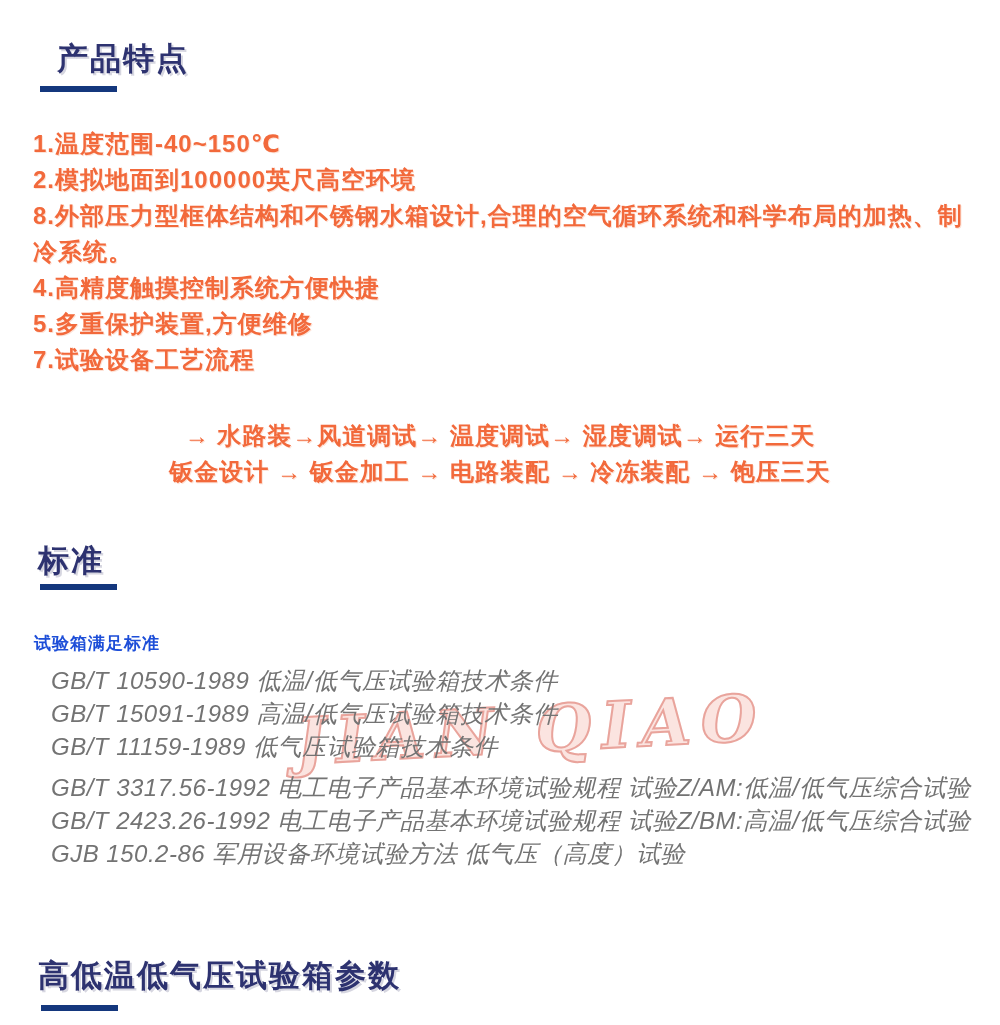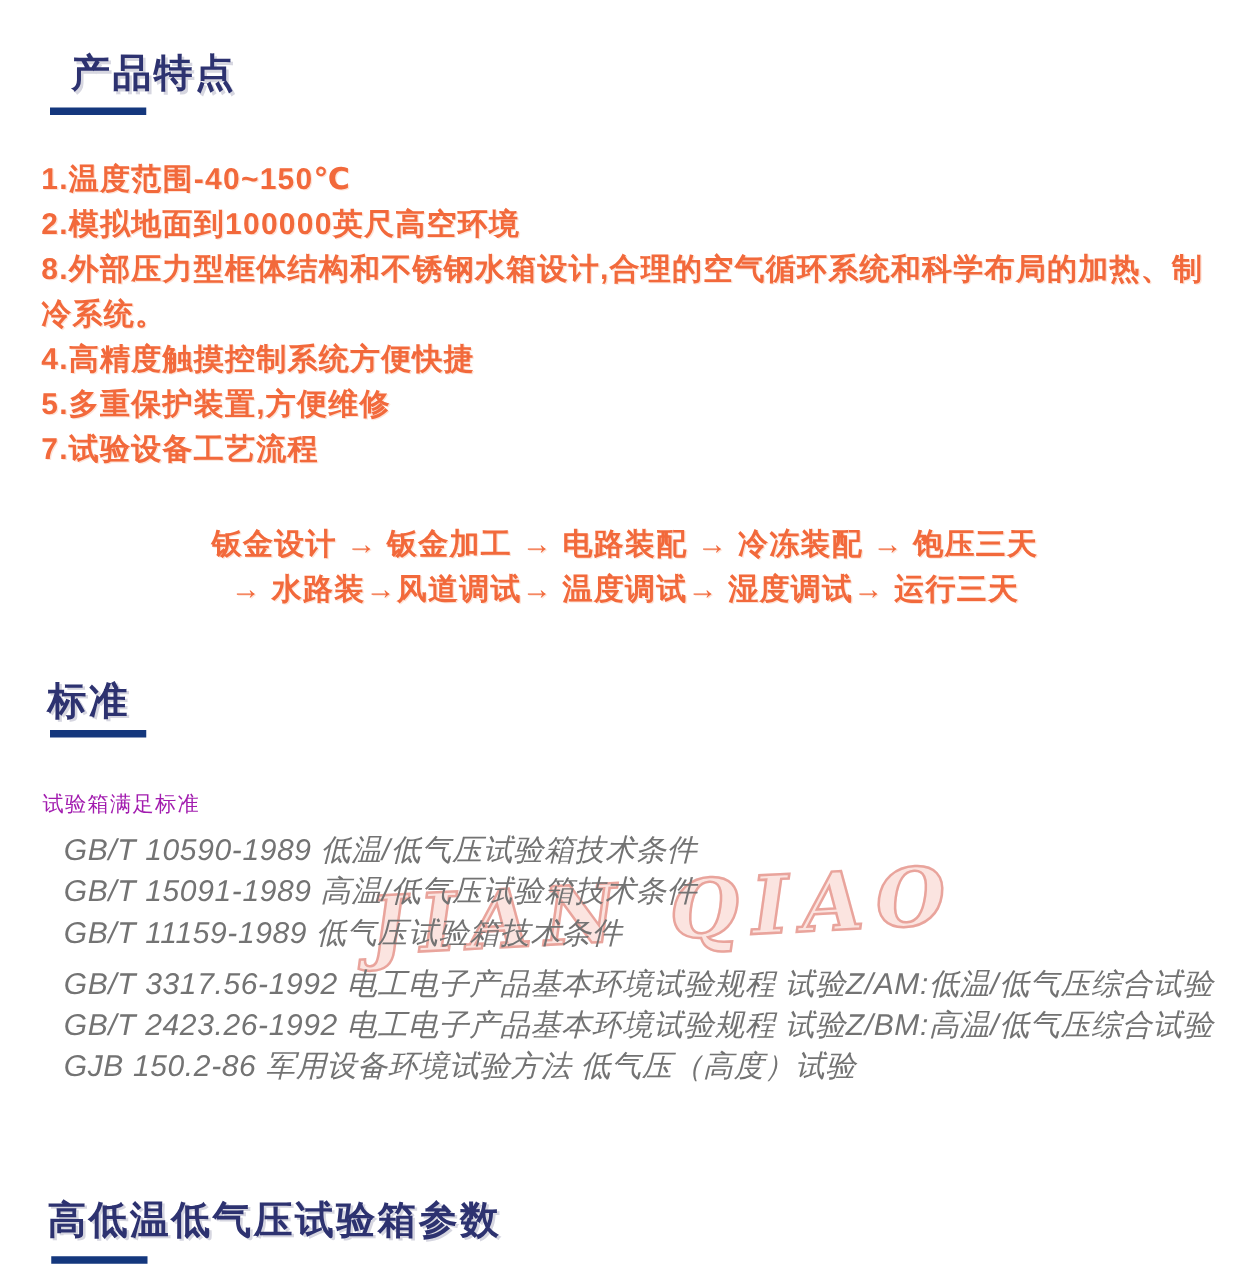--- a/index.html
+++ b/index.html
@@ -58,23 +58,23 @@
     text-shadow: 1px 1px 0 #fde3d8;
   }
 
   #standards-title { left: 38px; top: 540px; font-family: Liberation Mono, monospace; }
   #standards-underline { left: 40px; top: 584px; }
 
   .standards-subtitle {
     position: absolute;
     left: 34px;
     top: 632px;
-    color: #a21caf;
+    color: #1d4ed8;
     font-size: 17px;
-    font-weight: normal;
+    font-weight: bold;
     letter-spacing: 1px;
     text-align: center;
   }
   .standards-list {
     position: absolute;
     left: 51px;
     top: 664px;
     width: 920px;
     color: #737373;
     font-size: 24px;
@@ -115,22 +115,22 @@
 <div class="feature-list">
   <div class="feature-item">1.温度范围-40~150℃</div>
   <div class="feature-item">2.模拟地面到100000英尺高空环境</div>
   <div class="feature-item">8.外部压力型框体结构和不锈钢水箱设计,合理的空气循环系统和科学布局的加热、制冷系统。</div>
   <div class="feature-item">4.高精度触摸控制系统方便快捷</div>
   <div class="feature-item">5.多重保护装置,方便维修</div>
   <div class="feature-item">7.试验设备工艺流程</div>
 </div>
 
 <div class="flow-lines">
+  <div class="flow-line">→ 水路装→风道调试→ 温度调试→ 湿度调试→ 运行三天</div>
   <div class="flow-line">钣金设计 → 钣金加工 → 电路装配 → 冷冻装配 → 饱压三天</div>
-  <div class="flow-line">→ 水路装→风道调试→ 温度调试→ 湿度调试→ 运行三天</div>
 </div>
 
 <div class="section-title" id="standards-title">标准</div>
 <div class="title-underline" id="standards-underline"></div>
 
 <div class="standards-subtitle">试验箱满足标准</div>
 
 <div class="watermark">JIAN QIAO</div>
 
 <div class="standards-list">

